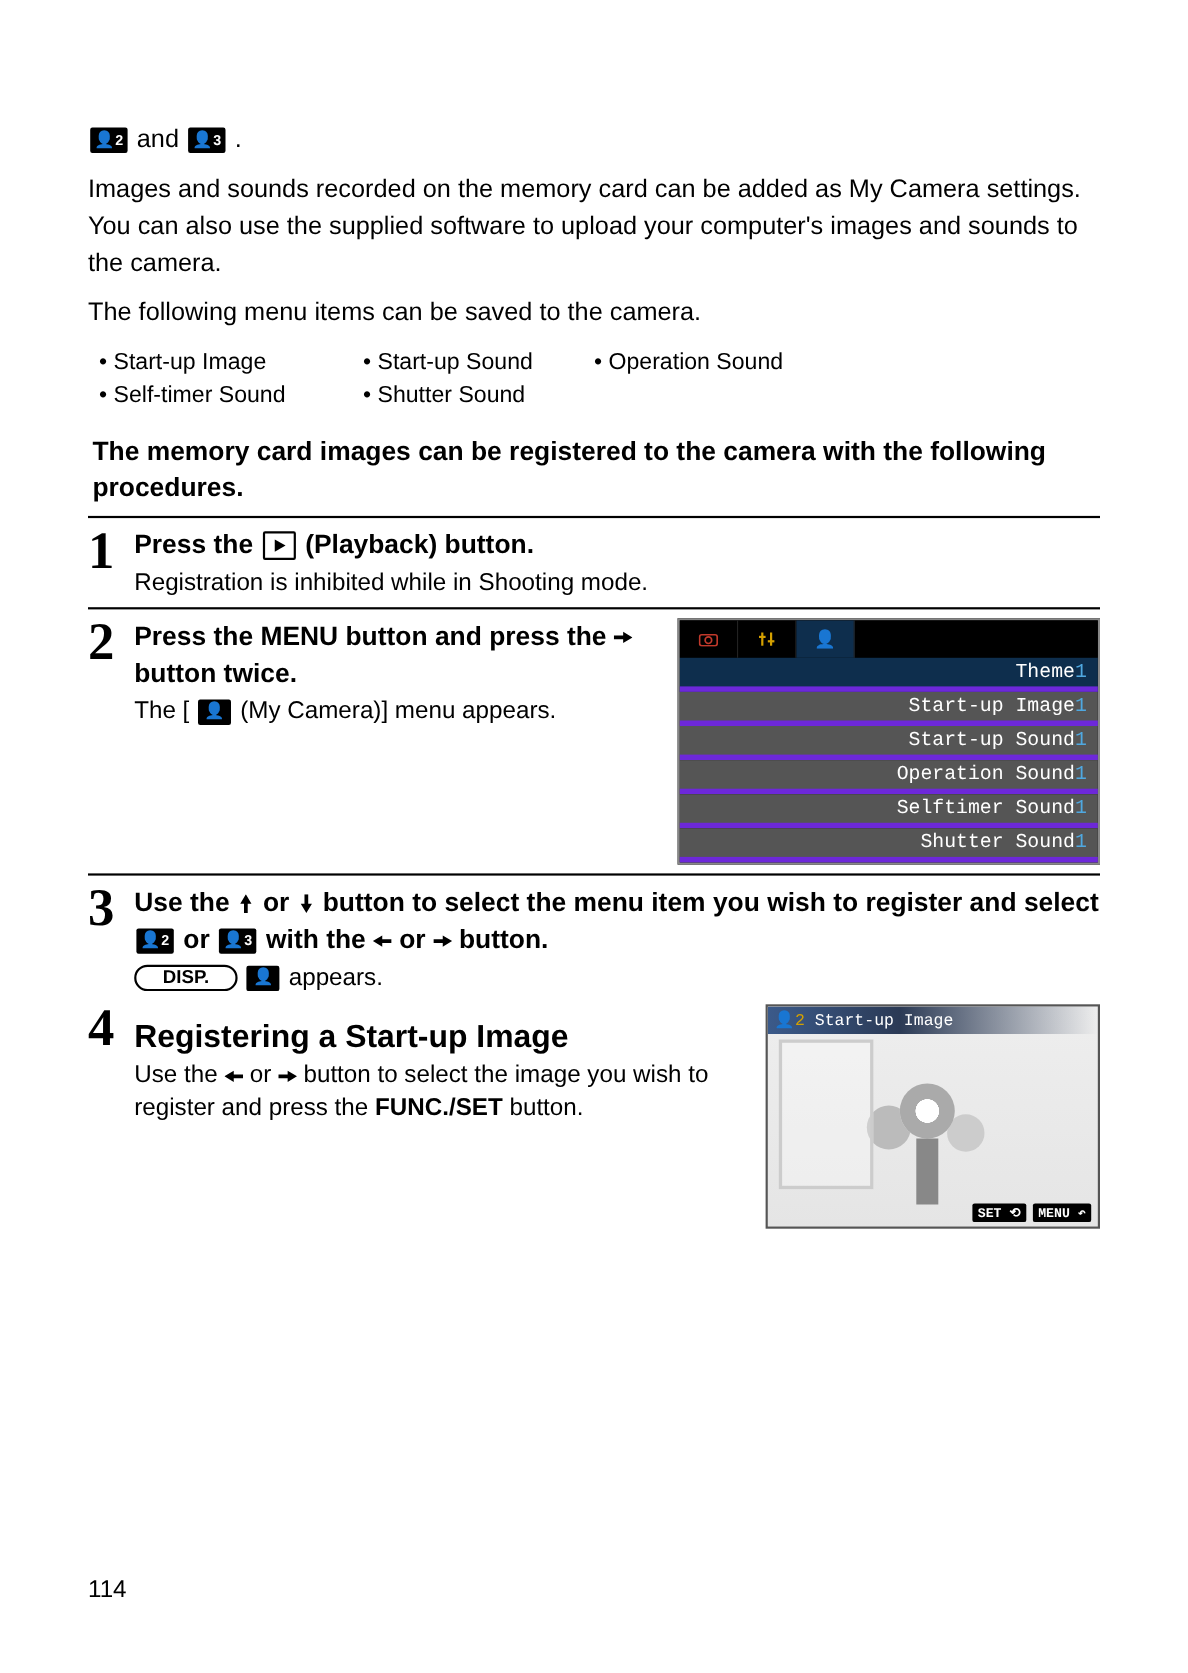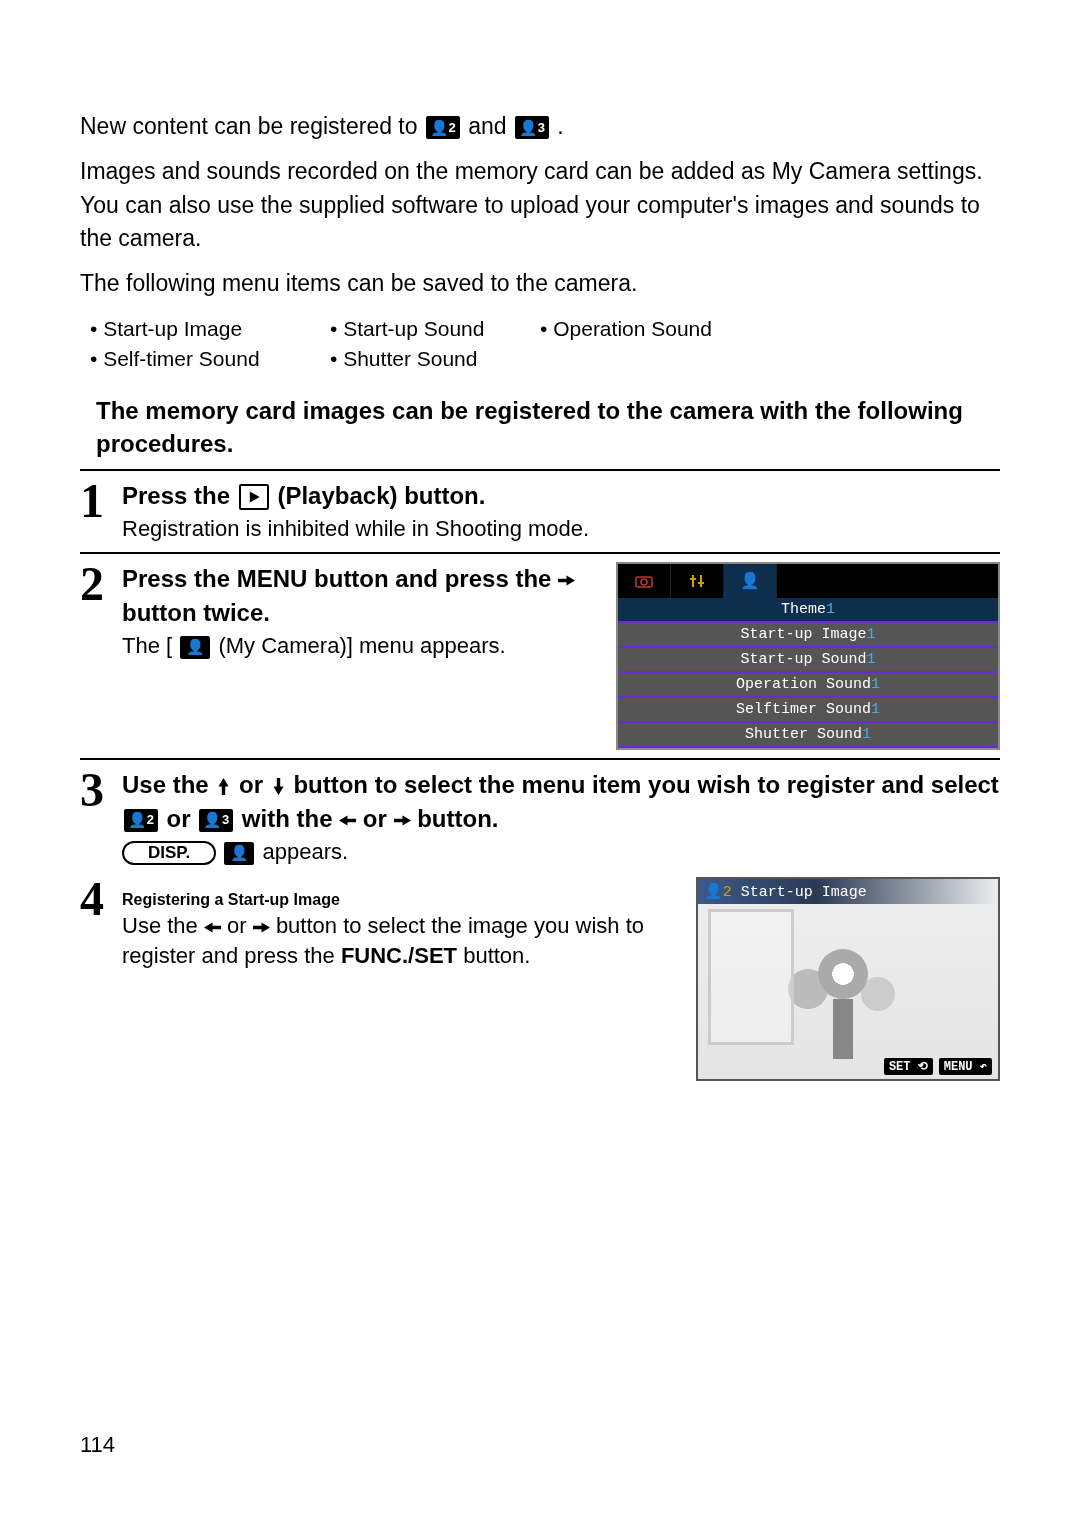--- a/index.html
+++ b/index.html
@@ -6,61 +6,60 @@
   .page{width:1080px;height:1521px;position:relative;box-sizing:border-box;padding:110px 80px 0 80px}
   .section-header{background:#6a6a6a;color:#fff;font-weight:bold;font-size:25px;padding:8px 14px;margin-bottom:10px}
   .intro{font-size:23px;line-height:1.45;margin-bottom:12px}
   .note{font-size:23px;line-height:1.4}
   .menu-items{margin:14px 0 20px 10px}
   .menu-items-row{display:flex}
   .menu-items-row span{font-size:21px;padding:3px 0}
   .col-a{width:240px}
   .col-b{width:210px}
   .col-c{width:240px}
-  .bold-line{font-weight:bold;font-size:24px;line-height:1.4;margin:6px 16px 2px}
+  .bold-line{font-weight:bold;font-size:24px;line-height:1.4;margin:6px 4px 2px}
   hr.rule{border:0;border-top:2px solid #000;margin:8px 0}
   .step{display:flex;align-items:flex-start;margin-top:6px}
   .step-num{font-family:"Times New Roman",serif;font-weight:bold;font-size:48px;line-height:1;width:42px;flex-shrink:0;margin-top:-2px}
   .step-body{flex:1}
   .step-head{font-weight:bold;font-size:24px;line-height:1.4}
   .step-desc{font-size:22px;line-height:1.35;margin-top:2px}
   .inline-icon{display:inline-block;vertical-align:middle;margin:0 2px}
   .icon-box{background:#000;color:#fff;font-size:13px;font-weight:bold;padding:1px 4px 2px;border-radius:2px;display:inline-flex;align-items:center;justify-content:center;min-width:22px;height:20px;line-height:1}
   .icon-playback{width:26px;height:22px;border:2px solid #000;display:inline-flex;align-items:center;justify-content:center;border-radius:2px}
   .icon-playback svg{width:14px;height:14px}
   .arrow-svg{width:17px;height:17px;display:inline-block;vertical-align:middle}
   .disp-pill{display:inline-block;border:2px solid #000;border-radius:12px;padding:0 24px;font-size:17px;font-weight:bold;line-height:20px;vertical-align:middle}
   .step2-flex{display:flex;gap:24px;align-items:flex-start}
   .step2-text{flex:1}
   .camera-menu{width:380px;background:#000;border:2px solid #888;font-family:"Courier New",monospace}
   .cm-tabs{display:flex;background:#000;height:34px}
   .cm-tab{flex:0 0 52px;height:100%;display:flex;align-items:center;justify-content:center;border-right:1px solid #222}
   .cm-tab.active{background:#0e2e4d}
-  .cm-row{display:flex;justify-content:center;align-items:center;background:#555;color:#fff;font-size:15px;padding:3px 10px;border-bottom:2px solid #6d28d9}
+  .cm-row{display:flex;justify-content:flex-end;align-items:center;background:#555;color:#fff;font-size:18px;padding:3px 10px;border-bottom:5px solid #6d28d9}
   .cm-row.sel{background:#0e2e4d}
   .cm-val{color:#4fa8e0}
   .step4-flex{display:flex;gap:30px;align-items:flex-start}
   .step4-text{flex:1}
   .startup-img-box{width:300px;height:200px;background:linear-gradient(180deg,#eee 0%,#e5e5e5 100%);position:relative;border:2px solid #555;overflow:hidden}
   .startup-header{position:absolute;top:0;left:0;right:0;background:linear-gradient(90deg,#3b5a8a,#2b3a55 40%,rgba(40,40,40,0));color:#fff;font-family:'Courier New',monospace;font-size:15px;padding:3px 6px}
   .startup-footer{position:absolute;bottom:4px;right:6px;display:flex;gap:6px;align-items:flex-end}
   .pill{background:#000;color:#fff;font-size:12px;padding:1px 5px;border-radius:2px;font-family:'Courier New',monospace;font-weight:bold}
   .flower{position:absolute;border-radius:50%}
   .page-number{position:absolute;bottom:63px;left:80px;font-size:22px}
-  .sub-head{font-weight:bold;font-size:16px;margin-top:14px}
+  .sub-head{font-weight:bold;font-size:29px;margin-top:14px}
   .person-icon{color:#fff;font-size:15px}
 </style>
 </head>
 <body>
 
 <div class="page">
 
 
   <div class="intro">
-    <span>New content can be registered to </span>
     <span class="inline-icon icon-box">
       <span class="person-icon">👤</span>
         <span>2</span>
     </span>
     <span> and </span>
     <span class="inline-icon icon-box">
       <span class="person-icon">👤</span>
         <span>3</span>
     </span>
     <span>.</span>

